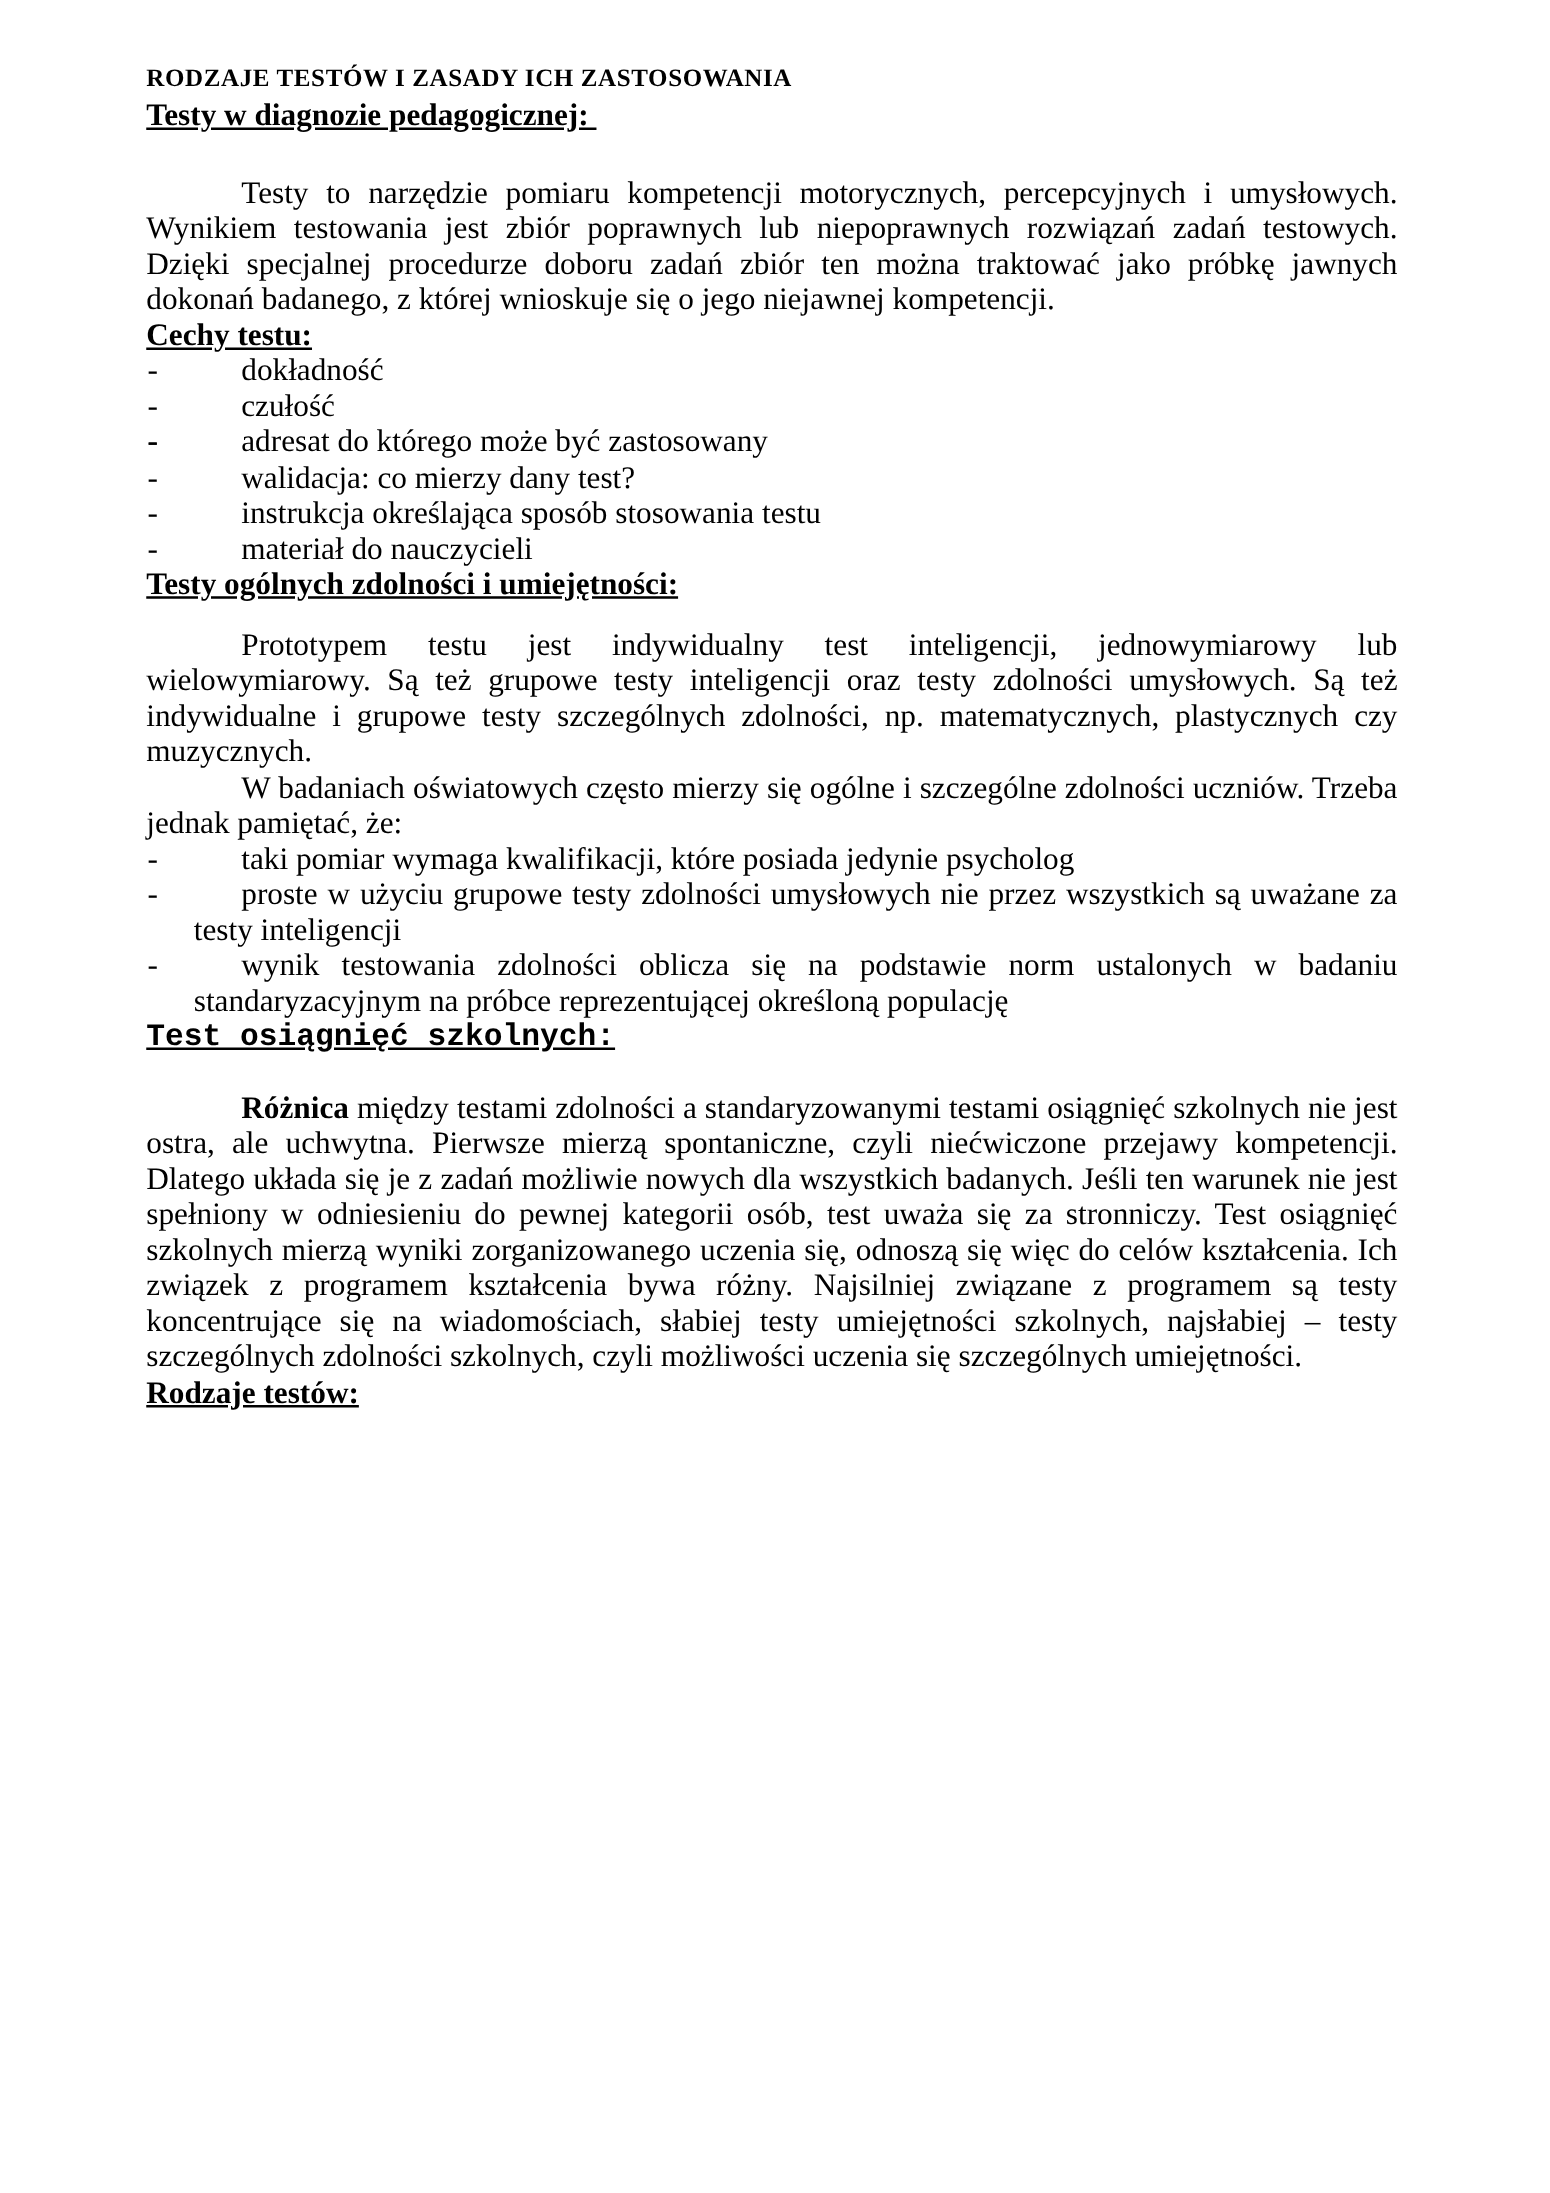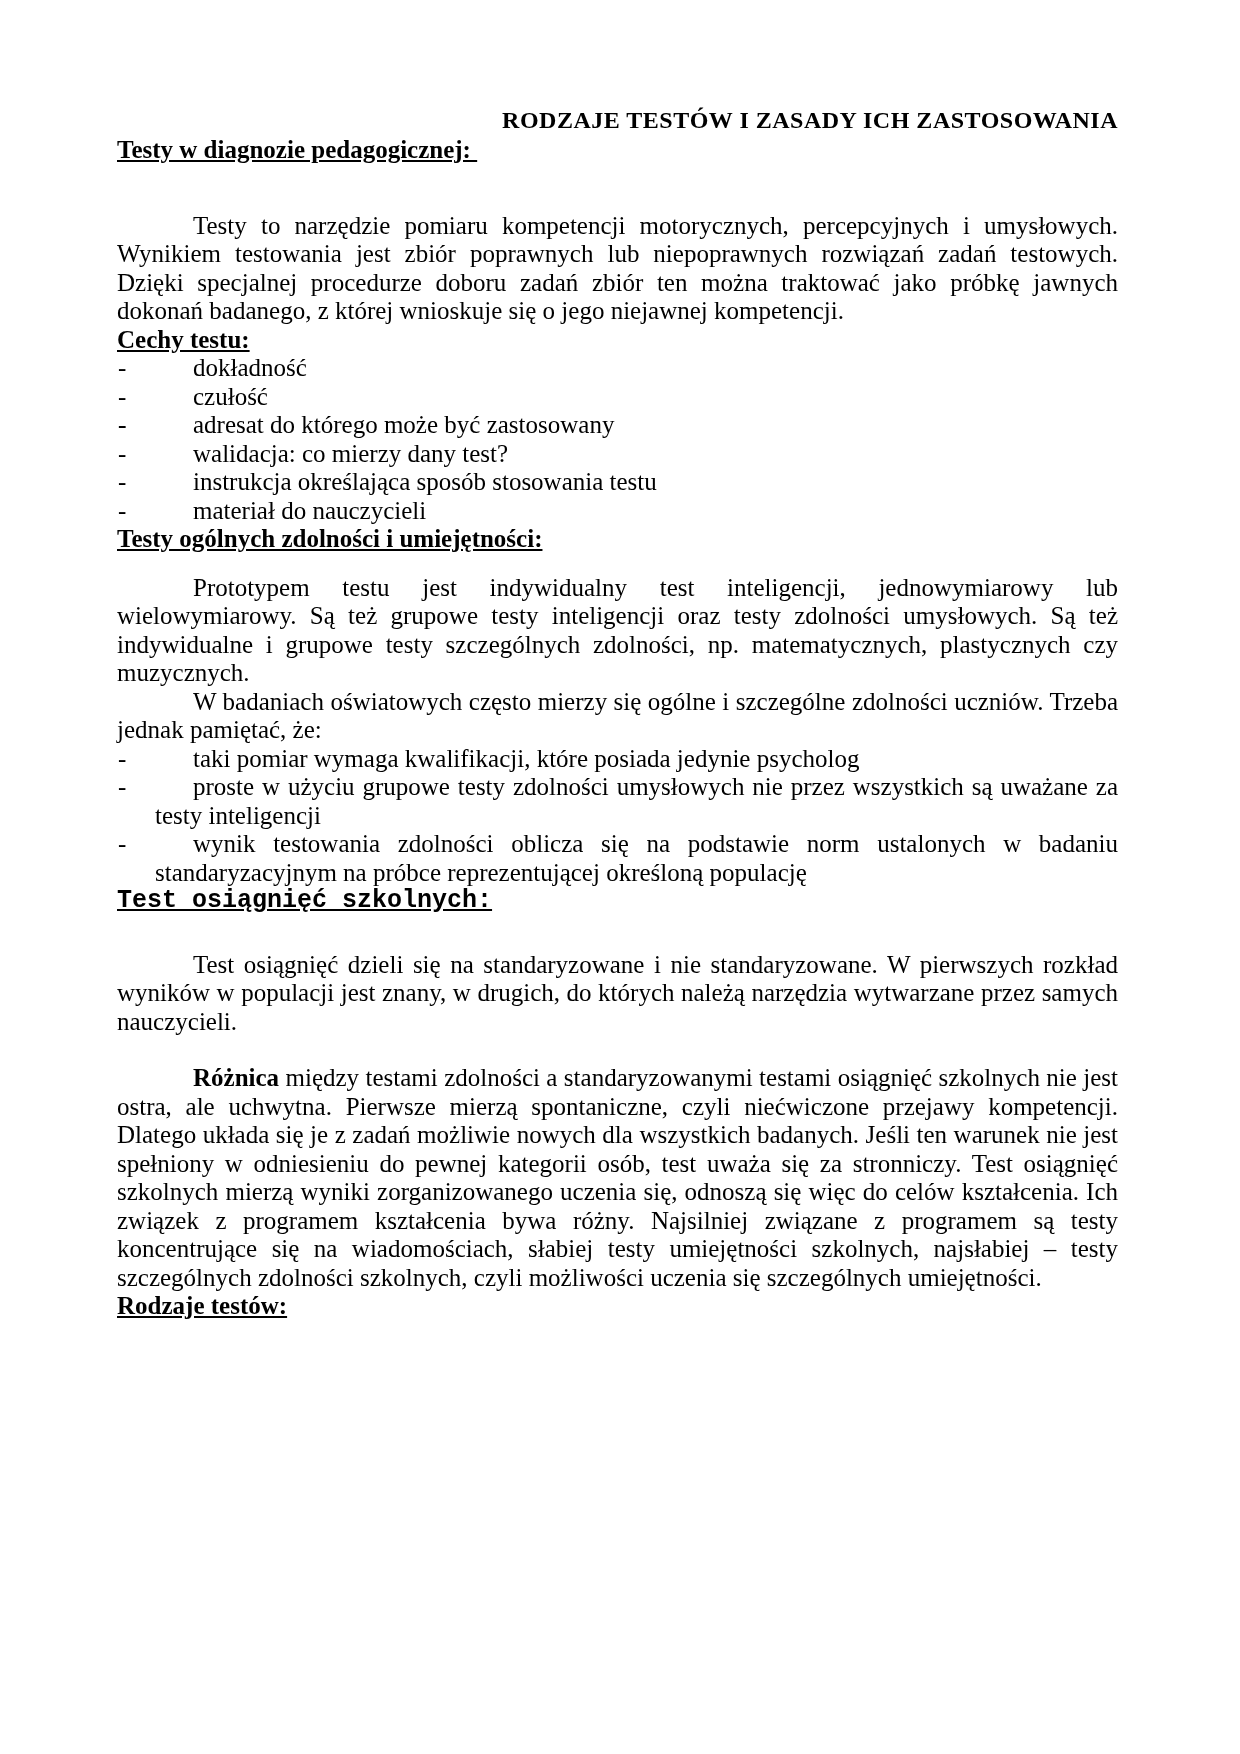--- a/index.html
+++ b/index.html
@@ -18,42 +18,42 @@
   }
   .page {
     box-sizing: border-box;
     width: 1240px;
     height: 1754px;
     padding: 0 122px 0 117px;
     background: #ffffff;
   }
   .doc-title {
     margin: 0;
-    padding-top: 105px;
-    text-align: right;
-    font-size: 24px;
+    padding-top: 48px;
+    text-align: left;
+    font-size: 20px;
     line-height: 31px;
     font-weight: bold;
     letter-spacing: 0.5px;
   }
   h2.sec-heading {
     margin: 0;
     font-size: 25px;
     line-height: 28.5px;
     font-weight: bold;
     text-decoration: underline;
     white-space: pre-wrap;
   }
   p {
     margin: 0;
     text-align: justify;
   }
   p.first-indent { text-indent: 76px; }
   .h-testy-diagnoza { margin-top: 63px; }
-  .p-diagnoza       { margin-top: 47px; }
+  .p-diagnoza       { margin-top: 33px; }
   .h-cechy          { margin-top: 27px; }
   .list-cechy       { margin-top: 30px; }
   .h-ogolne         { margin-top: 112px; }
   .p-prototyp       { margin-top: 20px; }
   .p-badania        { margin-top: 0; }
   .list-ogolne      { margin-top: 0; }
   .h-osiagniecia    { margin-top: 27px; font-family: Liberation Mono, monospace; }
   .p-osiagniecia    { margin-top: 35px; }
   .p-roznica        { margin-top: 28px; }
   .h-rodzaje        { margin-top: 29px; }
@@ -107,19 +107,18 @@
   <p class="first-indent p-badania">W badaniach oświatowych często mierzy się ogólne i szczególne zdolności uczniów. Trzeba jednak pamiętać, że:</p>
 
   <ul class="dash-list list-ogolne">
     <li><span class="dash">-</span><span>taki pomiar wymaga kwalifikacji, które posiada jedynie psycholog</span></li>
     <li><span class="dash">-</span><span>proste w użyciu grupowe testy zdolności umysłowych nie przez wszystkich są uważane za testy inteligencji</span></li>
     <li><span class="dash">-</span><span>wynik testowania zdolności oblicza się na podstawie norm ustalonych w badaniu standaryzacyjnym na próbce reprezentującej określoną populację</span></li>
   </ul>
 
   <h2 class="sec-heading h-osiagniecia">Test osiągnięć szkolnych:</h2>
 
-  <p class="first-indent p-osiagniecia">Test osiągnięć dzieli się na standaryzowane i nie standaryzowane. W pierwszych rozkład wyników w populacji jest znany, w drugich, do których należą narzędzia wytwarzane przez samych nauczycieli.</p>
 
   <p class="first-indent p-roznica"><b class="lead">Różnica</b><span> między testami zdolności a standaryzowanymi testami osiągnięć szkolnych nie jest ostra, ale uchwytna. Pierwsze mierzą spontaniczne, czyli niećwiczone przejawy kompetencji. Dlatego układa się je z zadań możliwie nowych dla wszystkich badanych. Jeśli ten warunek nie jest spełniony w odniesieniu do pewnej kategorii osób, test uważa się za stronniczy. Test osiągnięć szkolnych mierzą wyniki zorganizowanego uczenia się, odnoszą się więc do celów kształcenia. Ich związek z programem kształcenia bywa różny. Najsilniej związane z programem są testy koncentrujące się na wiadomościach, słabiej testy umiejętności szkolnych, najsłabiej – testy szczególnych zdolności szkolnych, czyli możliwości uczenia się szczególnych umiejętności.</span></p>
 
   <h2 class="sec-heading h-rodzaje">Rodzaje testów:</h2>
 
 </div>
 
 </body></html>

